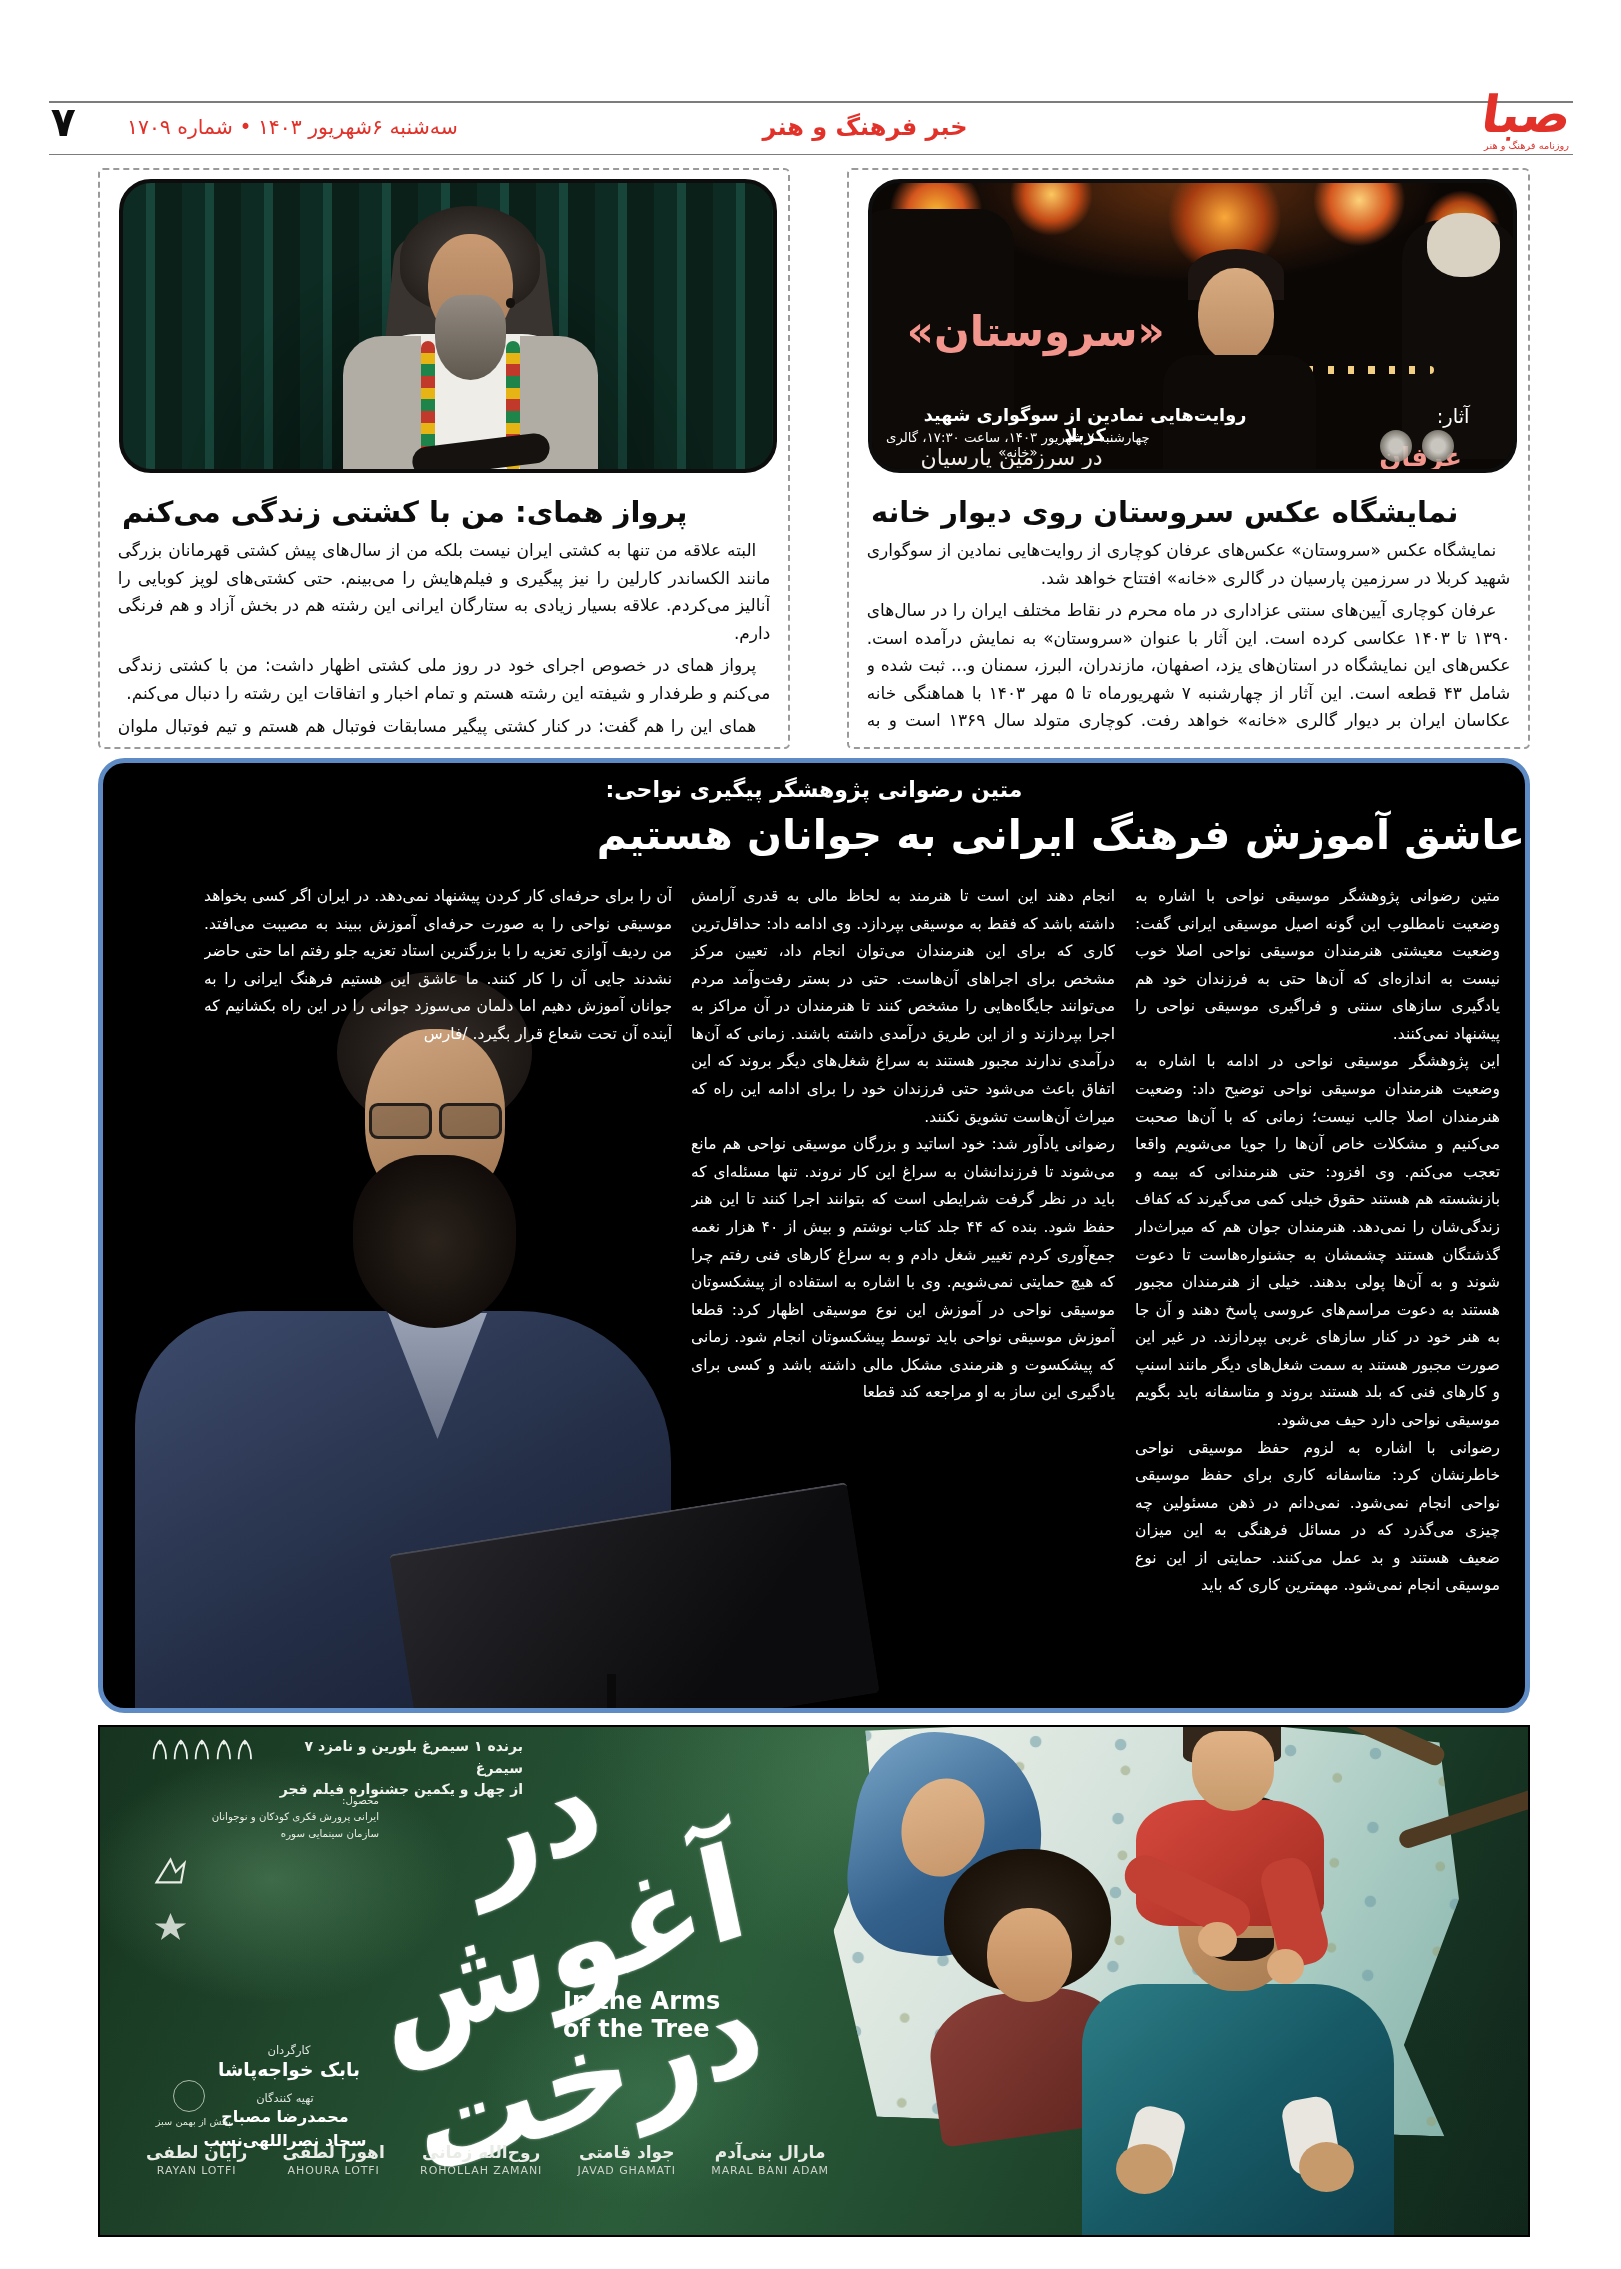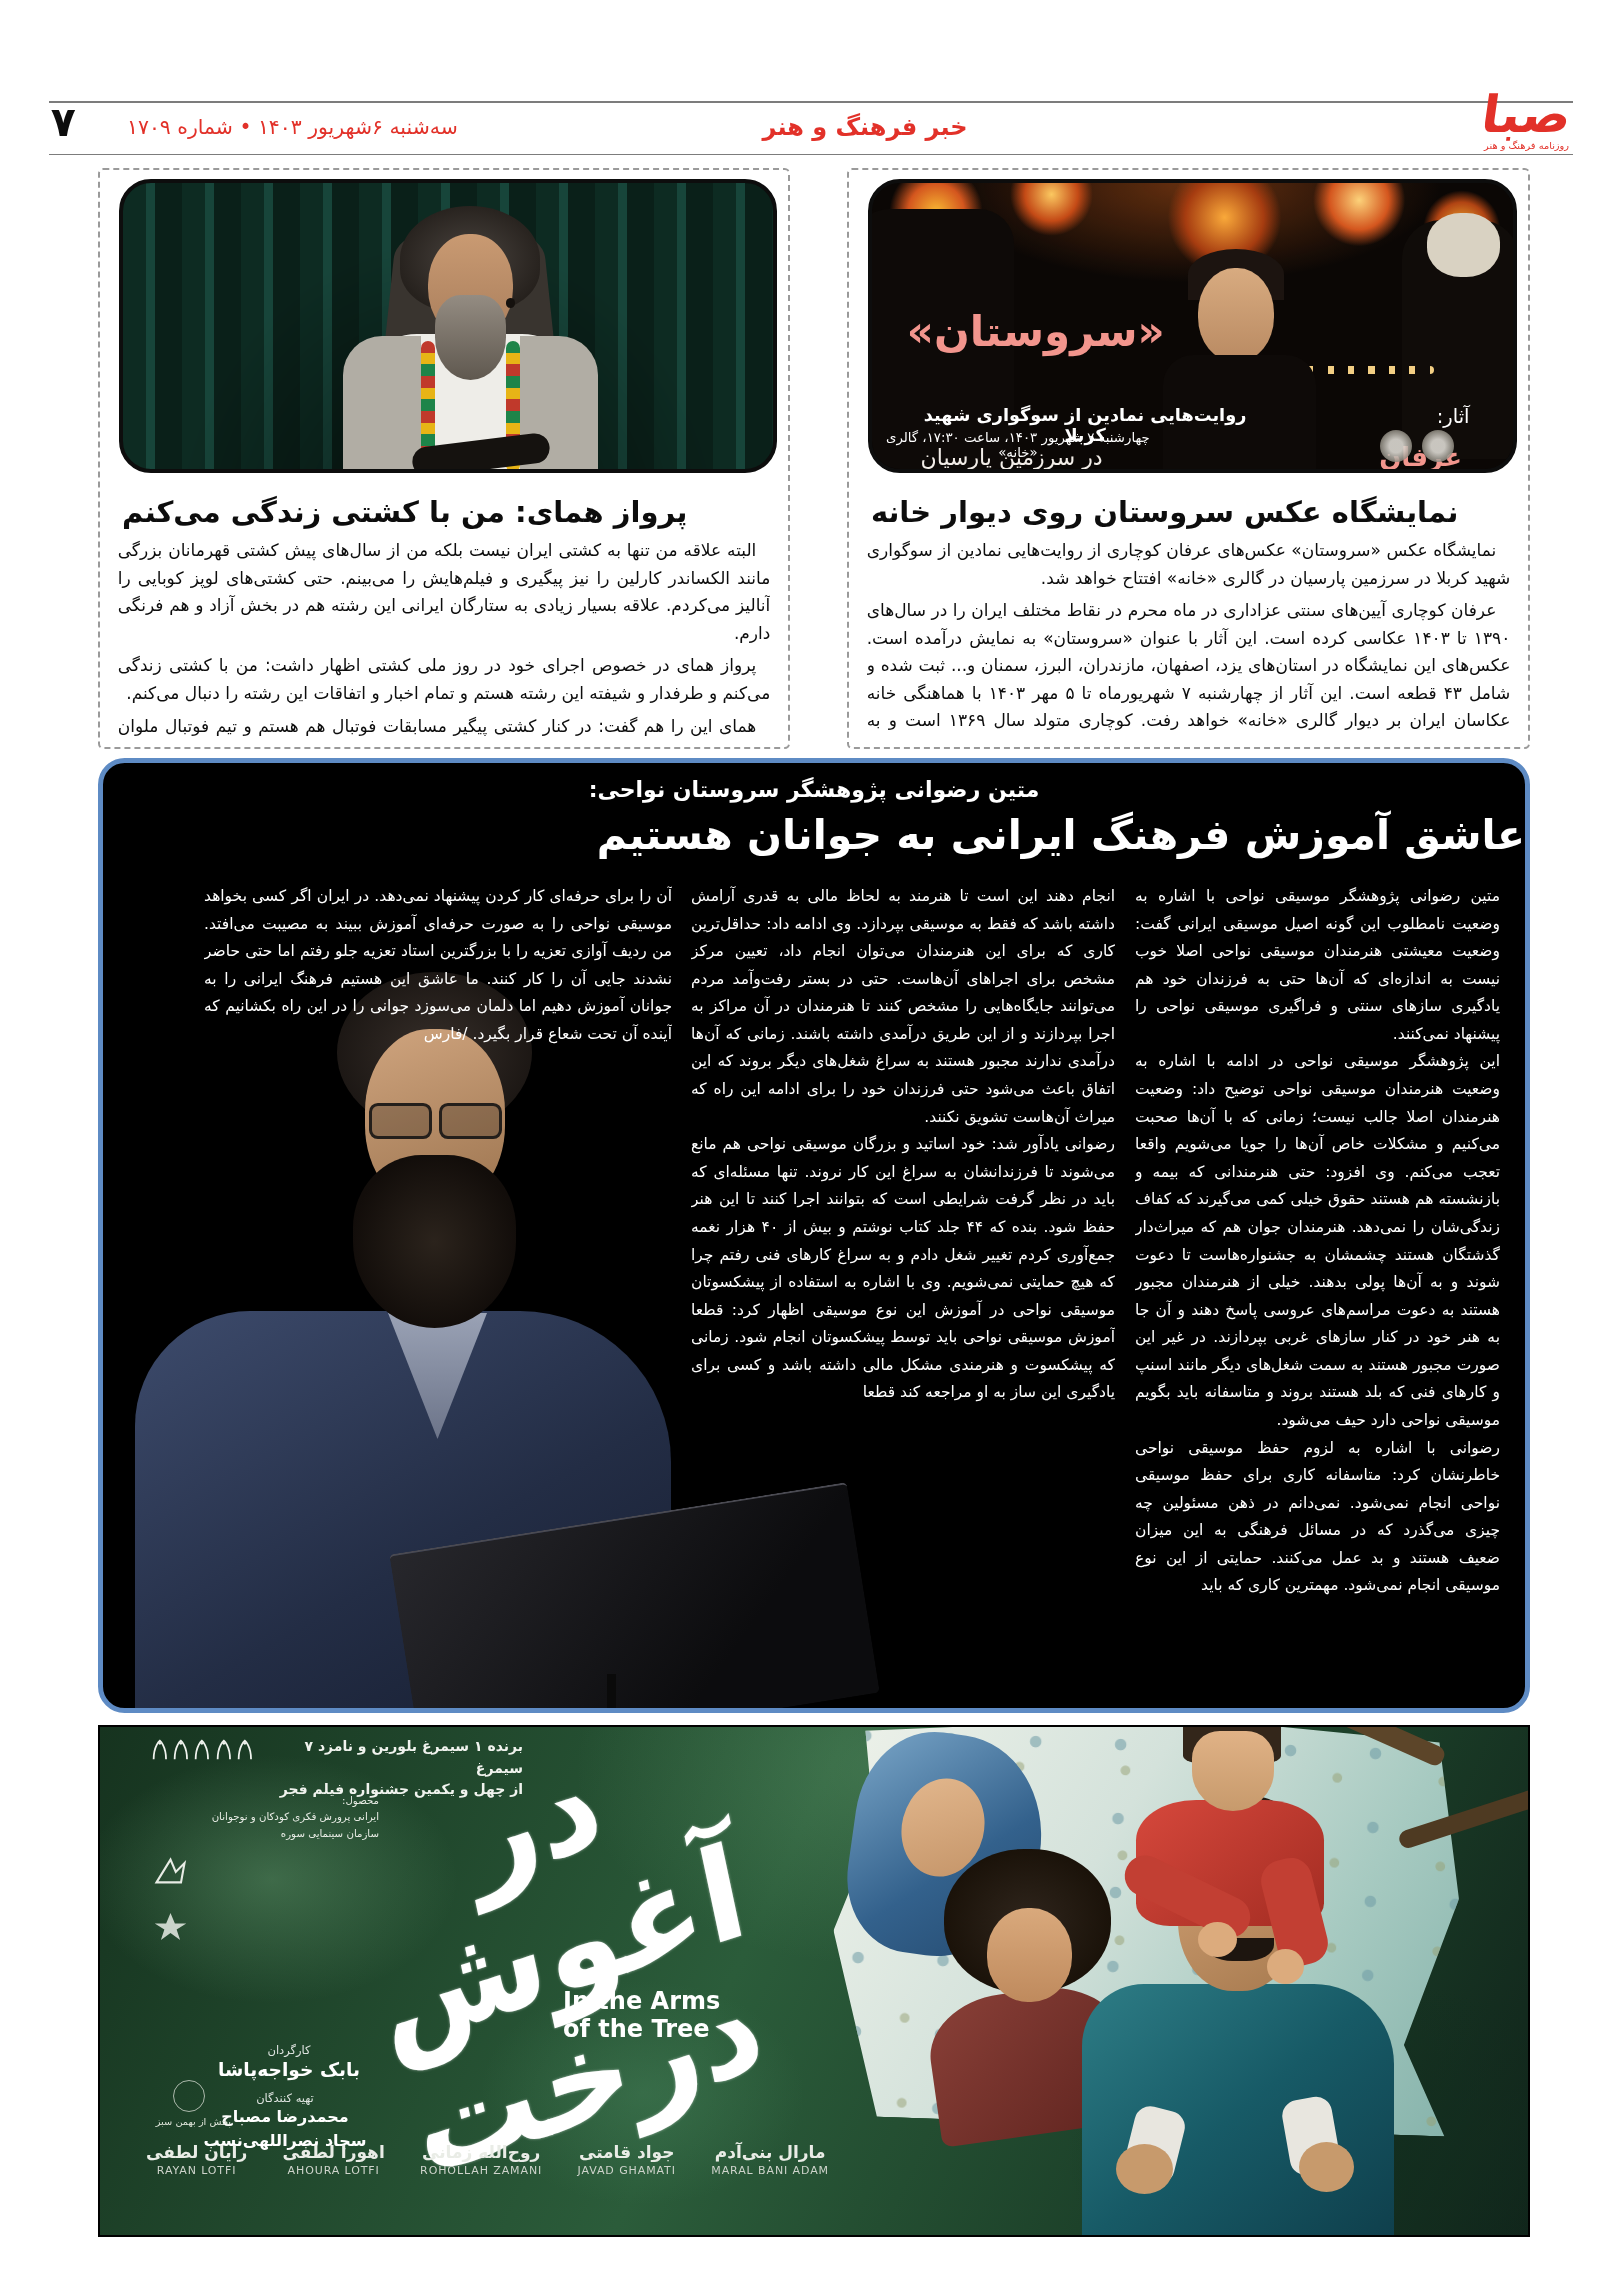--- a/index.html
+++ b/index.html
@@ -247,21 +247,21 @@
       <div class="shape mp-hair"></div>
       <div class="shape mp-face"></div>
       <div class="shape mp-beard"></div>
       <div class="shape mp-glasses">
           <span></span>
           <span></span>
         </div>
       <div class="shape mp-stand"></div>
       <div class="shape mp-rod"></div>
     </div>
-    <div class="iv-kicker">متین رضوانی پژوهشگر سروستان نواحی:</div>
+    <div class="iv-kicker">متین رضوانی پژوهشگر پیگیری نواحی:</div>
     <div class="iv-headline">عاشق آموزش فرهنگ ایرانی به جوانان هستیم</div>
     <div class="iv-col iv-col-right">متین رضوانی پژوهشگر موسیقی نواحی با اشاره به وضعیت نامطلوب این گونه اصیل موسیقی ایرانی گفت: وضعیت معیشتی هنرمندان موسیقی نواحی اصلا خوب نیست به اندازه‌ای که آن‌ها حتی به فرزندان خود هم یادگیری سازهای سنتی و فراگیری موسیقی نواحی را پیشنهاد نمی‌کنند.
 این پژوهشگر موسیقی نواحی در ادامه با اشاره به وضعیت هنرمندان موسیقی نواحی توضیح داد: وضعیت هنرمندان اصلا جالب نیست؛ زمانی که با آن‌ها صحبت می‌کنیم و مشکلات خاص آن‌ها را جویا می‌شویم واقعا تعجب می‌کنم. وی افزود: حتی هنرمندانی که بیمه و بازنشسته هم هستند حقوق خیلی کمی می‌گیرند که کفاف زندگی‌شان را نمی‌دهد. هنرمندان جوان هم که میراث‌دار گذشتگان هستند چشمشان به جشنواره‌هاست تا دعوت شوند و به آن‌ها پولی بدهند. خیلی از هنرمندان مجبور هستند به دعوت مراسم‌های عروسی پاسخ دهند و آن جا به هنر خود در کنار سازهای غربی بپردازند. در غیر این صورت مجبور هستند به سمت شغل‌های دیگر مانند اسنپ و کارهای فنی که بلد هستند بروند و متاسفانه باید بگویم موسیقی نواحی دارد حیف می‌شود.
 رضوانی با اشاره به لزوم حفظ موسیقی نواحی خاطرنشان کرد: متاسفانه کاری برای حفظ موسیقی نواحی انجام نمی‌شود. نمی‌دانم در ذهن مسئولین چه چیزی می‌گذرد که در مسائل فرهنگی به این میزان ضعیف هستند و بد عمل می‌کنند. حمایتی از این نوع موسیقی انجام نمی‌شود. مهمترین کاری که باید</div>
     <div class="iv-col iv-col-middle">انجام دهند این است تا هنرمند به لحاظ مالی به قدری آرامش داشته باشد که فقط به موسیقی بپردازد. وی ادامه داد: حداقل‌ترین کاری که برای این هنرمندان می‌توان انجام داد، تعیین مرکز مشخص برای اجراهای آن‌هاست. حتی در بستر رفت‌وآمد مردم می‌توانند جایگاه‌هایی را مشخص کنند تا هنرمندان در آن مراکز به اجرا بپردازند و از این طریق درآمدی داشته باشند. زمانی که آن‌ها درآمدی ندارند مجبور هستند به سراغ شغل‌های دیگر بروند که این اتفاق باعث می‌شود حتی فرزندان خود را برای ادامه این راه که میراث آن‌هاست تشویق نکنند.
 رضوانی یادآور شد: خود اساتید و بزرگان موسیقی نواحی هم مانع می‌شوند تا فرزندانشان به سراغ این کار نروند. تنها مسئله‌ای که باید در نظر گرفت شرایطی است که بتوانند اجرا کنند تا این هنر حفظ شود. بنده که ۴۴ جلد کتاب نوشتم و بیش از ۴۰ هزار نغمه جمع‌آوری کردم تغییر شغل دادم و به سراغ کارهای فنی رفتم چرا که هیچ حمایتی نمی‌شویم. وی با اشاره به استفاده از پیشکسوتان موسیقی نواحی در آموزش این نوع موسیقی اظهار کرد: قطعا آموزش موسیقی نواحی باید توسط پیشکسوتان انجام شود. زمانی که پیشکسوت و هنرمندی مشکل مالی داشته باشد و کسی برای یادگیری این ساز به او مراجعه کند قطعا</div>
     <div class="iv-col iv-col-left">آن را برای حرفه‌ای کار کردن پیشنهاد نمی‌دهد. در ایران اگر کسی بخواهد موسیقی نواحی را به صورت حرفه‌ای آموزش ببیند به مصیبت می‌افتد. من ردیف آوازی تعزیه را با بزرگترین استاد تعزیه جلو رفتم اما حتی حاضر نشدند جایی آن را کار کنند. ما عاشق این هستیم فرهنگ ایرانی را به جوانان آموزش دهیم اما دلمان می‌سوزد جوانی را در این راه بکشانیم که آینده آن تحت شعاع قرار بگیرد. /فارس</div>
   </section>
 
   <section class="poster">

